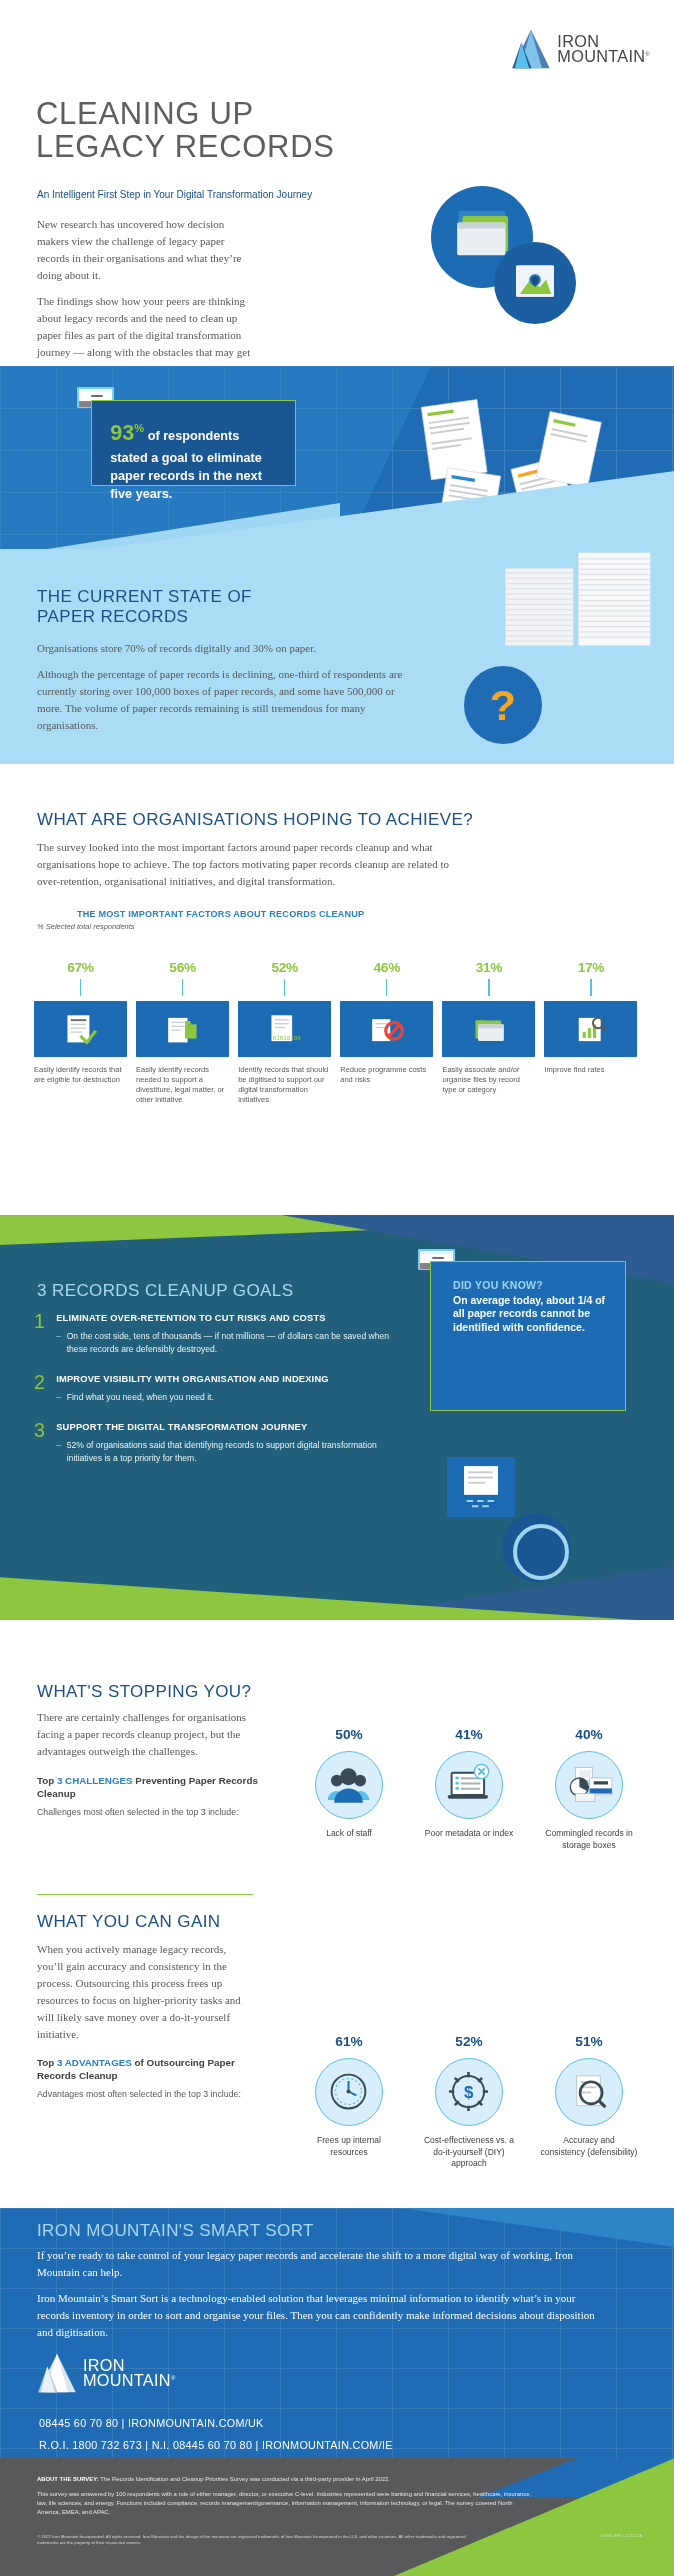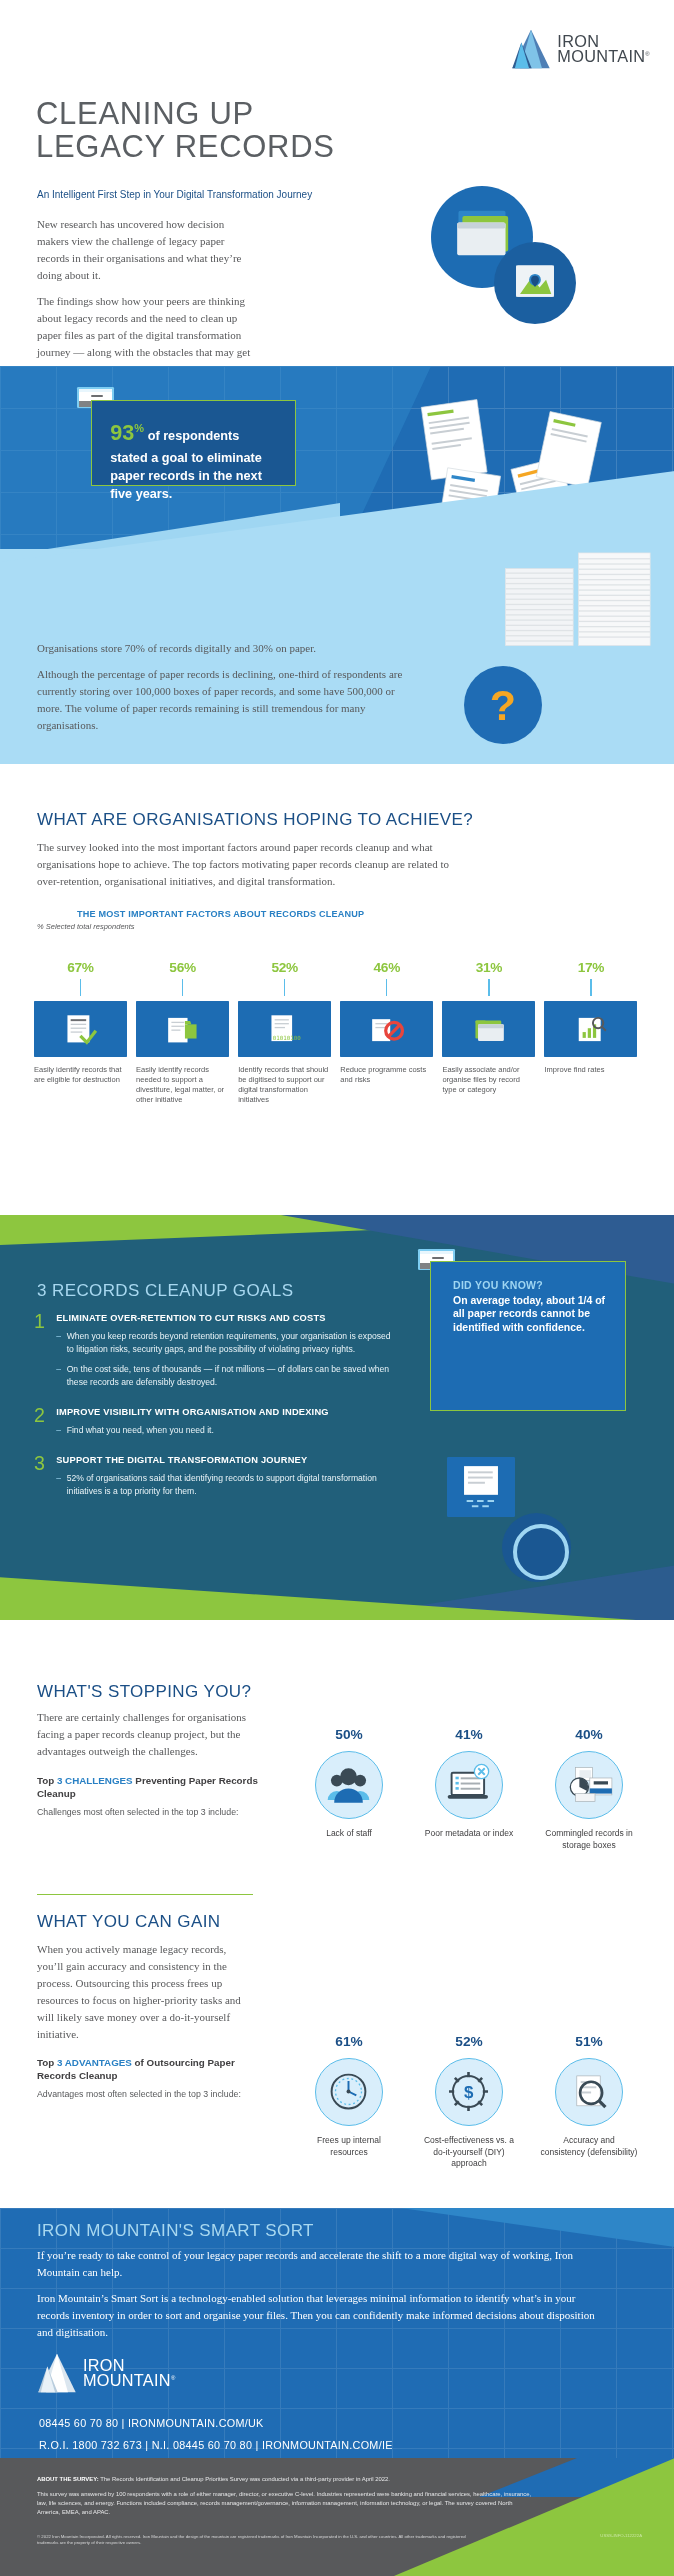--- a/index.html
+++ b/index.html
@@ -347,20 +347,21 @@
             <rect x="126" y="102" width="110" height="2"></rect>
           <rect x="126" y="110" width="110" height="2"></rect>
             <rect x="126" y="118" width="110" height="2"></rect>
           <rect x="126" y="126" width="110" height="2"></rect>
             <rect x="126" y="134" width="110" height="2"></rect>
         </g>
       </g>
     </svg>
   </div>
 
+  <div id="state-title" class="sec-title">THE CURRENT STATE OF PAPER RECORDS</div>
   <div id="state-body" class="body-txt">
     <p>Organisations store 70% of records digitally and 30% on paper.</p>
     <p>Although the percentage of paper records is declining, one-third of respondents are currently storing over 100,000 boxes of paper records, and some have 500,000 or more. The volume of paper records remaining is still tremendous for many organisations.</p>
   </div>
 
   <div id="q-circle">?</div>
 
   <div id="achieve"></div>
   <div id="ach-title" class="sec-title">WHAT ARE ORGANISATIONS HOPING TO ACHIEVE?</div>
   <div id="ach-body" class="body-txt">The survey looked into the most important factors around paper records cleanup and what organisations hope to achieve. The top factors motivating paper records cleanup are related to over-retention, organisational initiatives, and digital transformation.</div>
@@ -482,21 +483,20 @@
   </div>
 
   <div id="goals-title" class="sec-title light">3 RECORDS CLEANUP GOALS</div>
 
   <div id="goals-list">
     <div class="goal">
       <div class="n">1</div>
       <div>
         <div class="h">ELIMINATE OVER-RETENTION TO CUT RISKS AND COSTS</div>
         <ul>
-          <li>When you keep records beyond retention requirements, your organisation is exposed to litigation risks, security gaps, and the possibility of violating privacy rights.</li>
           <li>On the cost side, tens of thousands — if not millions — of dollars can be saved when these records are defensibly destroyed.</li>
         </ul>
       </div>
     </div>
     <div class="goal">
       <div class="n">2</div>
       <div>
         <div class="h">IMPROVE VISIBILITY WITH ORGANISATION AND INDEXING</div>
         <ul>
           <li>Find what you need, when you need it.</li>

